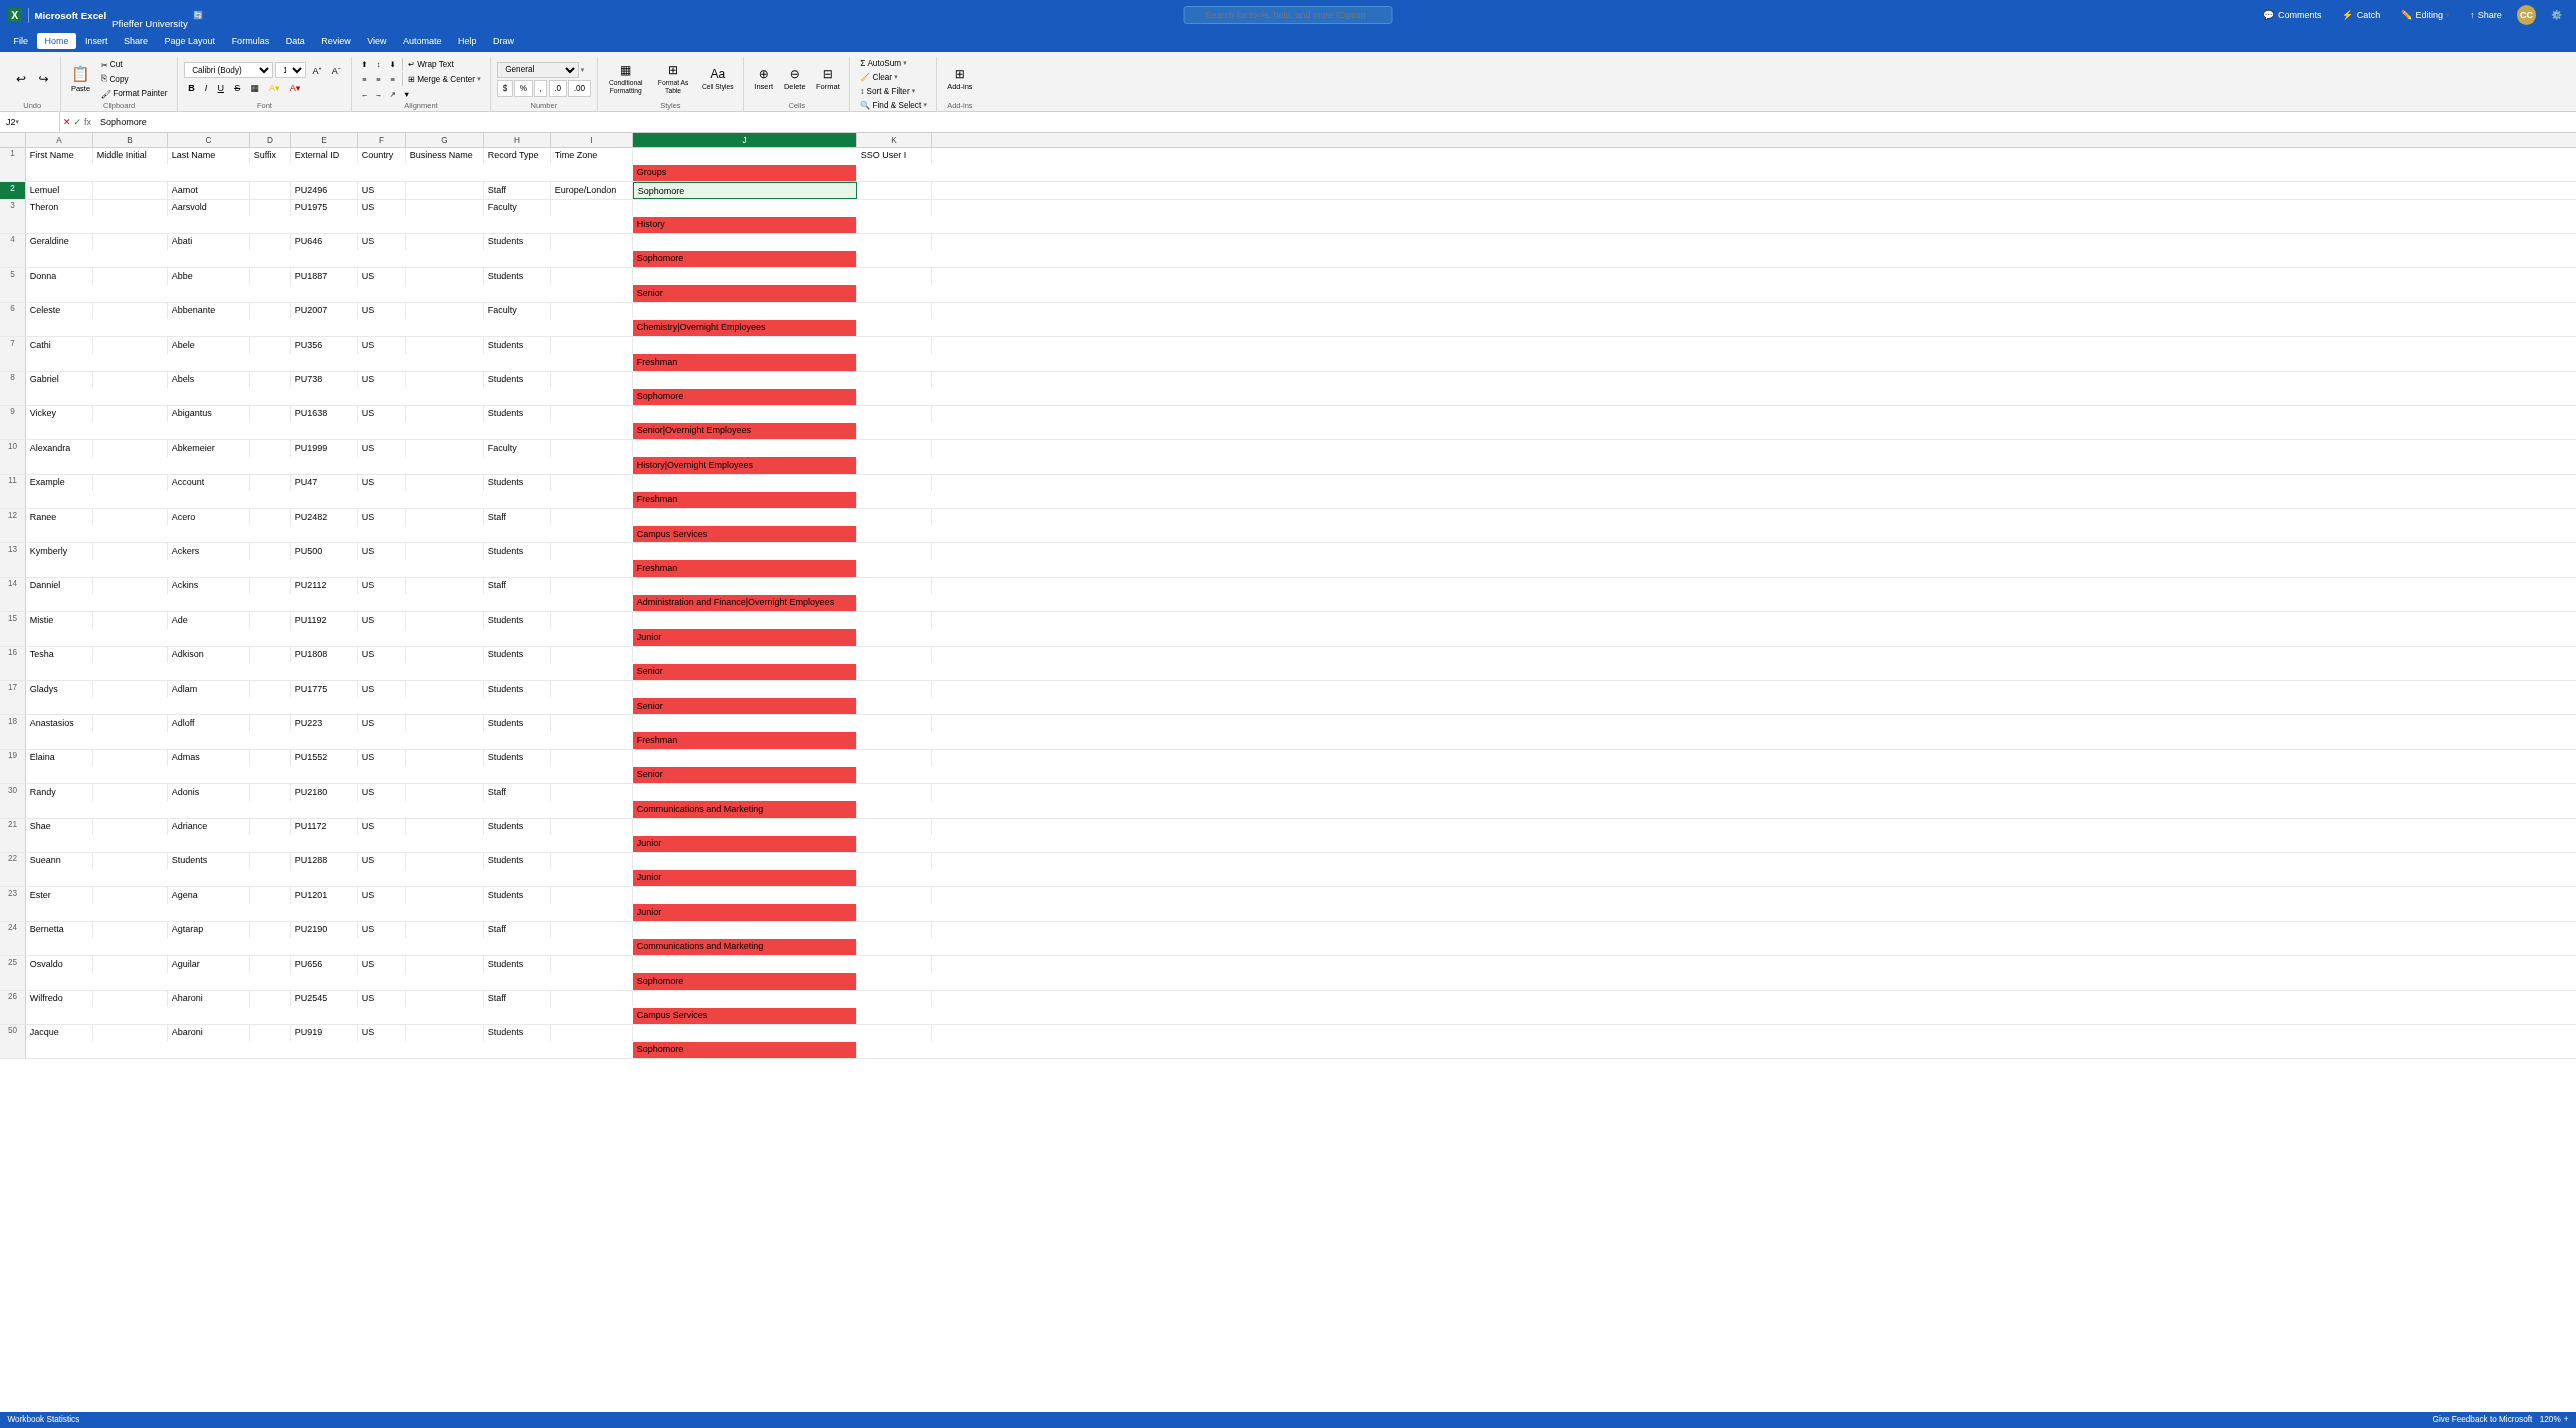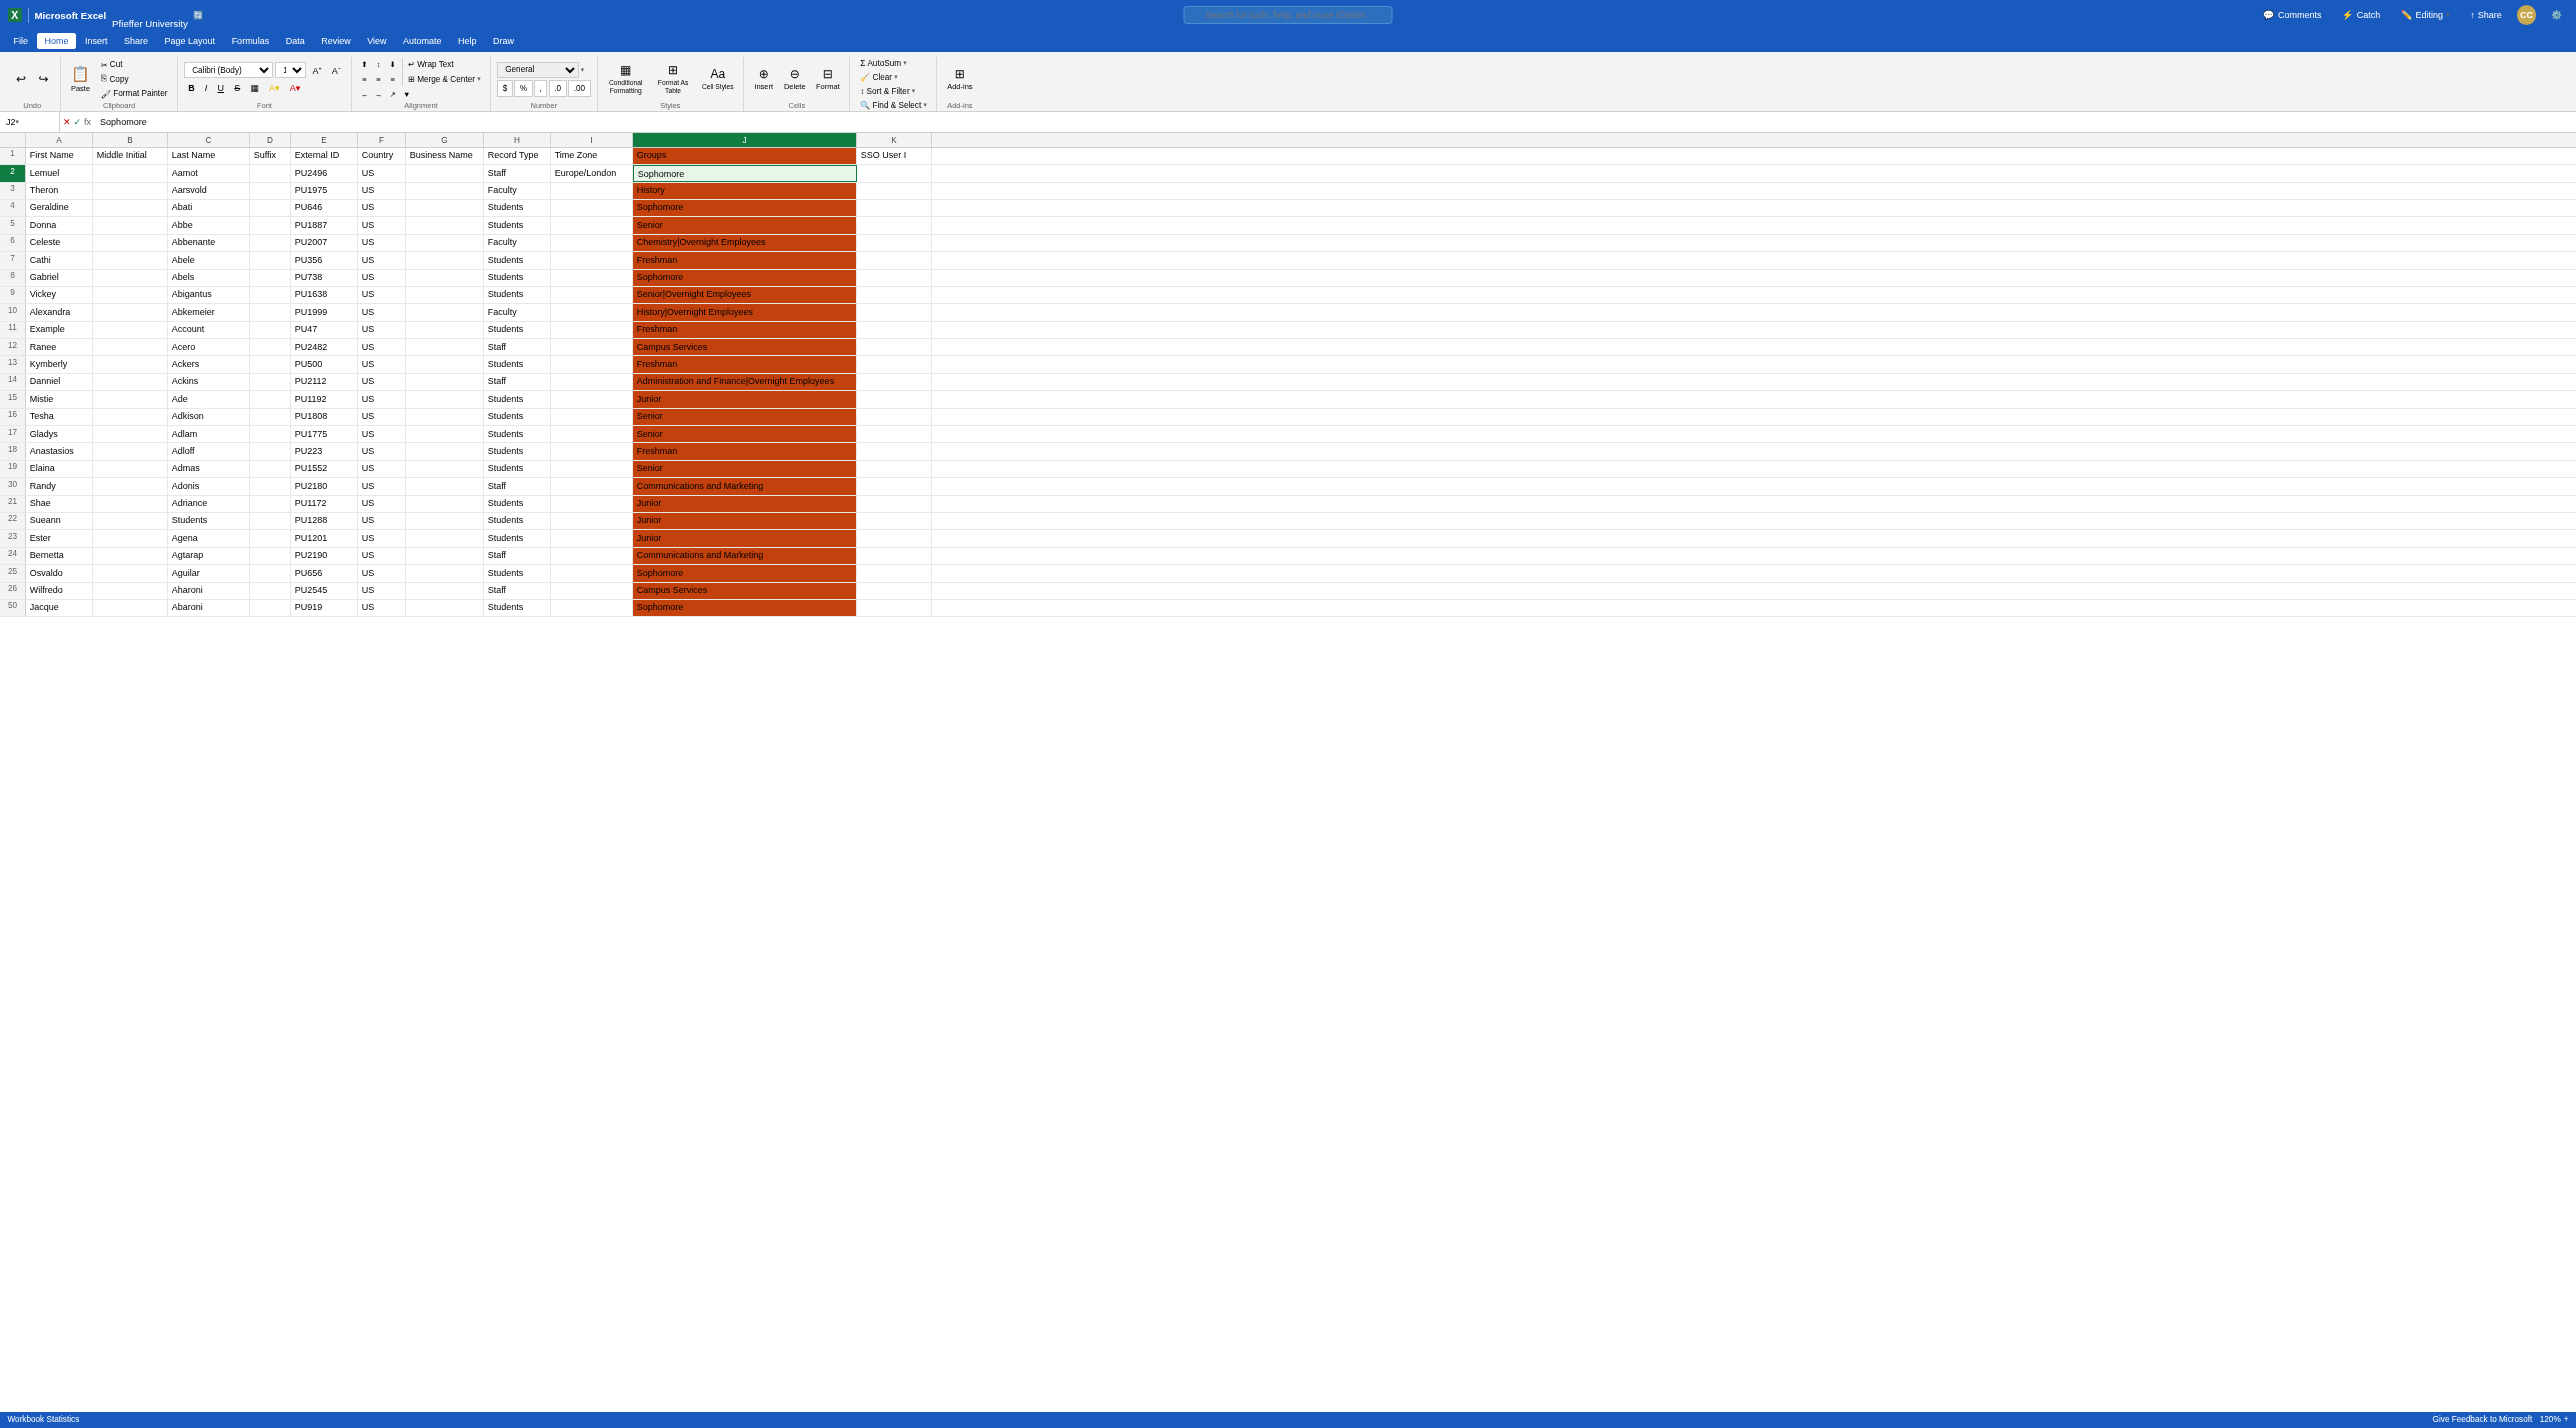--- a/index.html
+++ b/index.html
@@ -214,21 +214,21 @@
       overflow: hidden;
       text-overflow: ellipsis;
       height: 16.4px;
       line-height: 13.4px;
     }
     .grid-cell.active-cell {
       border: 1.5px solid #107c41;
       outline: none;
       background: #e8f5e9;
     }
-    .grid-cell.col-j-selected { background: #c2410c; }
+    .grid-cell.col-j-selected { background: #ef4444; margin-top: 17px; }
 
     
     .col-a { width: 67px; min-width: 67px; }
     .col-b { width: 75px; min-width: 75px; }
     .col-c { width: 82px; min-width: 82px; }
     .col-d { width: 41px; min-width: 41px; }
     .col-e { width: 67px; min-width: 67px; }
     .col-f { width: 48px; min-width: 48px; }
     .col-g { width: 78px; min-width: 78px; }
     .col-h { width: 67px; min-width: 67px; }

